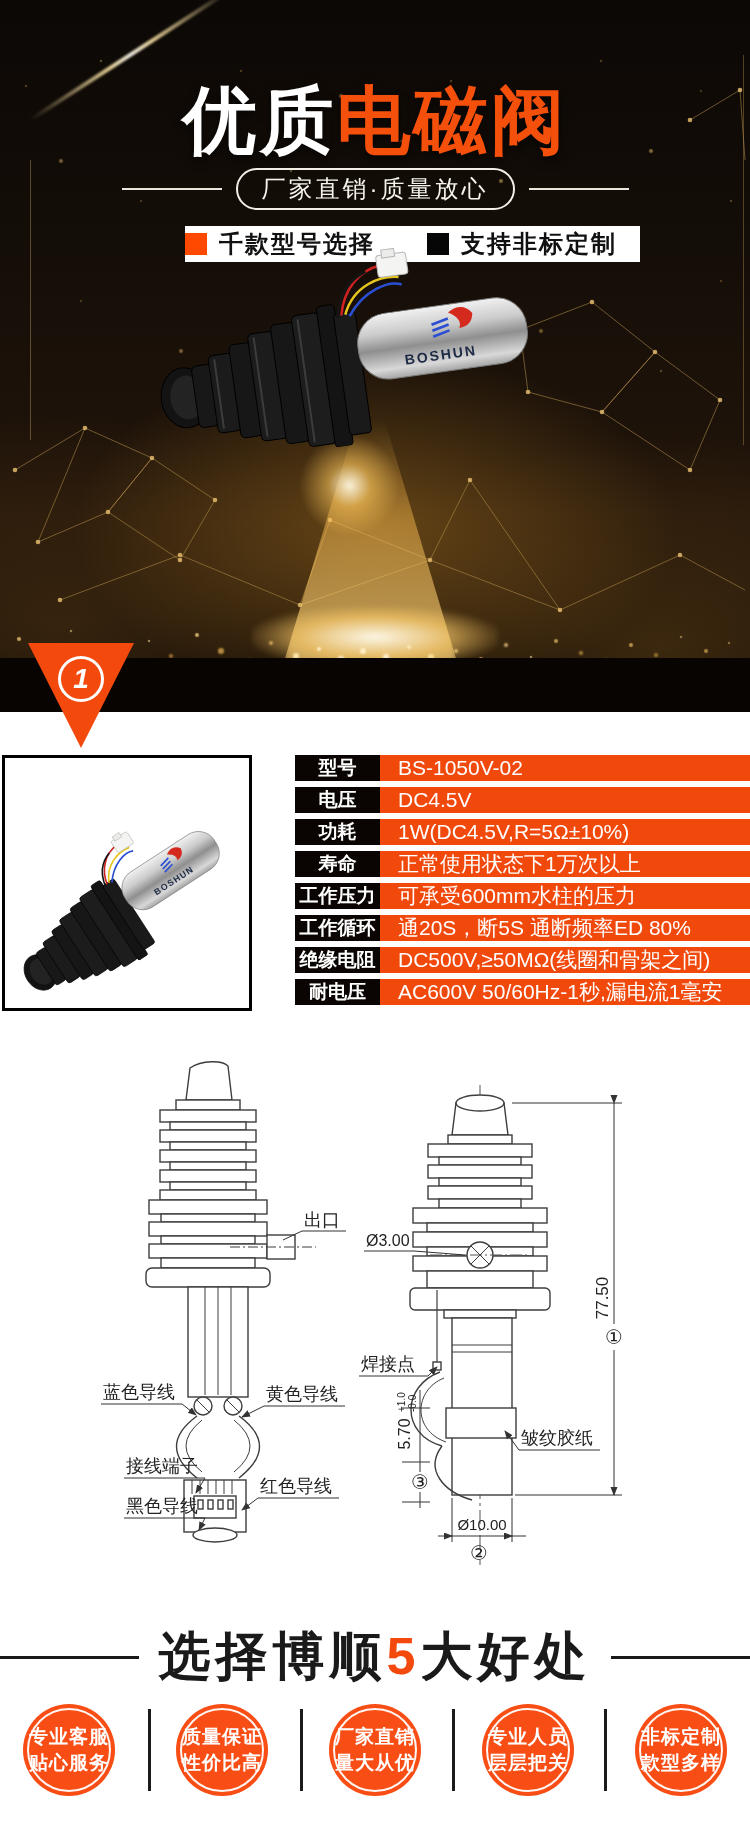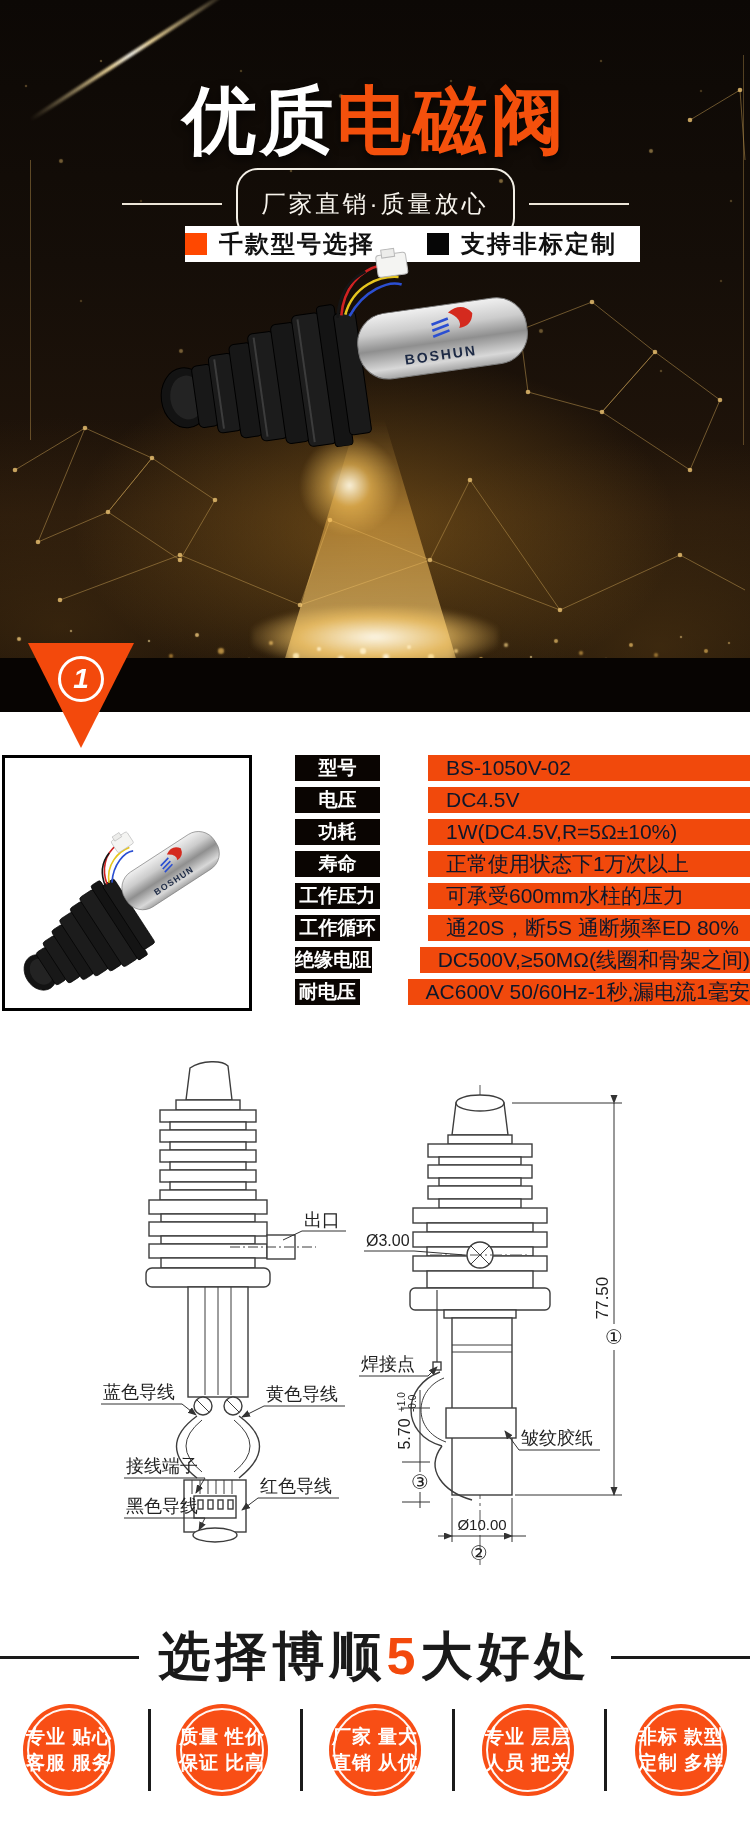--- a/index.html
+++ b/index.html
@@ -32,21 +32,21 @@
     540px 330px 1px 1px rgba(240,198,112,.4),660px 370px 1px 0 rgba(244,204,120,.45),
     720px 280px 1px 0 rgba(236,190,104,.4);}
   .constellation{position:absolute;left:0;top:0;}
   .hero-title{position:absolute;left:0;top:72px;width:100%;text-align:center;
     font-size:74px;font-weight:bold;color:#ffffff;letter-spacing:3px;
     text-shadow:0 4px 10px rgba(0,0,0,.65);white-space:nowrap;}
   .hero-title .accent{color:#f4500c;}
   .pill-row{position:absolute;left:0;top:168px;width:100%;display:flex;align-items:center;justify-content:center;gap:14px;}
   .pill-line{width:100px;height:2px;background:#ece5d8;}
   .pill{border:2px solid #f3efe6;color:#f7f4ed;font-size:24px;line-height:24px;
-    padding:22px 24px;border-radius:22px;letter-spacing:3px;white-space:nowrap;}
+    padding:7px 24px;border-radius:22px;letter-spacing:3px;white-space:nowrap;}
   .feature-bar{position:absolute;left:185px;top:226px;width:455px;height:36px;background:#ffffff;
     display:flex;align-items:center;justify-content:flex-start;gap:52px;}
   .feature{display:flex;align-items:center;gap:12px;font-size:24px;font-weight:bold;color:#111;letter-spacing:2px;white-space:nowrap;}
   .swatch{width:22px;height:22px;flex:0 0 auto;}
   .swatch-orange{background:#ff4800;}
   .swatch-black{background:#060606;}
   .beam{position:absolute;left:283px;top:420px;width:175px;height:245px;
     background:linear-gradient(180deg,rgba(255,200,90,0),rgba(255,190,80,.45) 40%,rgba(255,214,126,.70));
     clip-path:polygon(42% 0,58% 0,100% 100%,0% 100%);filter:blur(5px);}
   .flare{position:absolute;left:292px;top:428px;width:115px;height:115px;
@@ -81,35 +81,35 @@
     color:#fff;font-size:28px;font-weight:bold;display:flex;align-items:center;justify-content:center;font-style:italic;}
   .section-title{position:absolute;left:128px;top:666px;font-size:36px;font-weight:bold;color:#ffffff;letter-spacing:4px;white-space:nowrap;}
 
   
   .spec-imgbox{position:absolute;left:2px;top:755px;width:244px;height:250px;background:#fff;border:3px solid #000;overflow:hidden;}
   .spec-imgbox .p2{position:absolute;left:-10px;top:78px;width:270px;height:119px;transform:rotate(-33deg);}
   .spec-table{position:absolute;left:295px;top:755px;width:455px;}
   .spec-row{height:26px;margin-bottom:6px;display:flex;justify-content:center;}
   .spec-label{width:85px;background:#0a0502;color:#fff;font-size:19px;font-weight:bold;
     display:flex;align-items:center;justify-content:center;white-space:nowrap;}
-  .spec-value{flex:1;background:#f1490c;color:#0f172a;font-size:21px;
-    display:flex;align-items:center;padding-left:18px;white-space:nowrap;margin-left:48px;}
+  .spec-value{flex:1;background:#f1490c;color:#ffffff;font-size:21px;
+    display:flex;align-items:center;padding-left:18px;white-space:nowrap;}
 
   
   .drawings{position:absolute;left:0;top:1040px;}
   .drawings text{fill:#222;font-family:"Liberation Sans","DejaVu Sans",sans-serif;}
 
   
   .benefits-head{position:absolute;left:0;top:1622px;width:750px;display:flex;align-items:center;justify-content:center;gap:20px;
     font-size:52px;font-weight:bold;color:#1a1a1a;letter-spacing:5px;white-space:nowrap;}
   .head-line{width:212px;height:3px;background:#1a1a1a;flex:0 0 auto;}
   .benefits-head .num{color:#f3490c;}
   .circles{position:absolute;left:0;top:1704px;width:750px;height:96px;}
   .bcircle{position:absolute;top:0;width:92px;height:92px;border-radius:50%;background:#f84e15;color:#fff;
-    display:flex;align-items:center;justify-content:space-between;
+    display:flex;flex-direction:column;align-items:center;justify-content:center;
     font-size:19px;font-weight:bold;line-height:26px;letter-spacing:1px;text-align:center;}
   .bcircle::after{content:"";position:absolute;left:4px;top:4px;right:4px;bottom:4px;border:2px solid rgba(255,255,255,.95);border-radius:50%;}
   .vsep{position:absolute;top:5px;width:3px;height:82px;background:#1b1b1b;}
 </style>
 </head>
 <body>
 
 <div class="page">
 
   <div class="hero">

